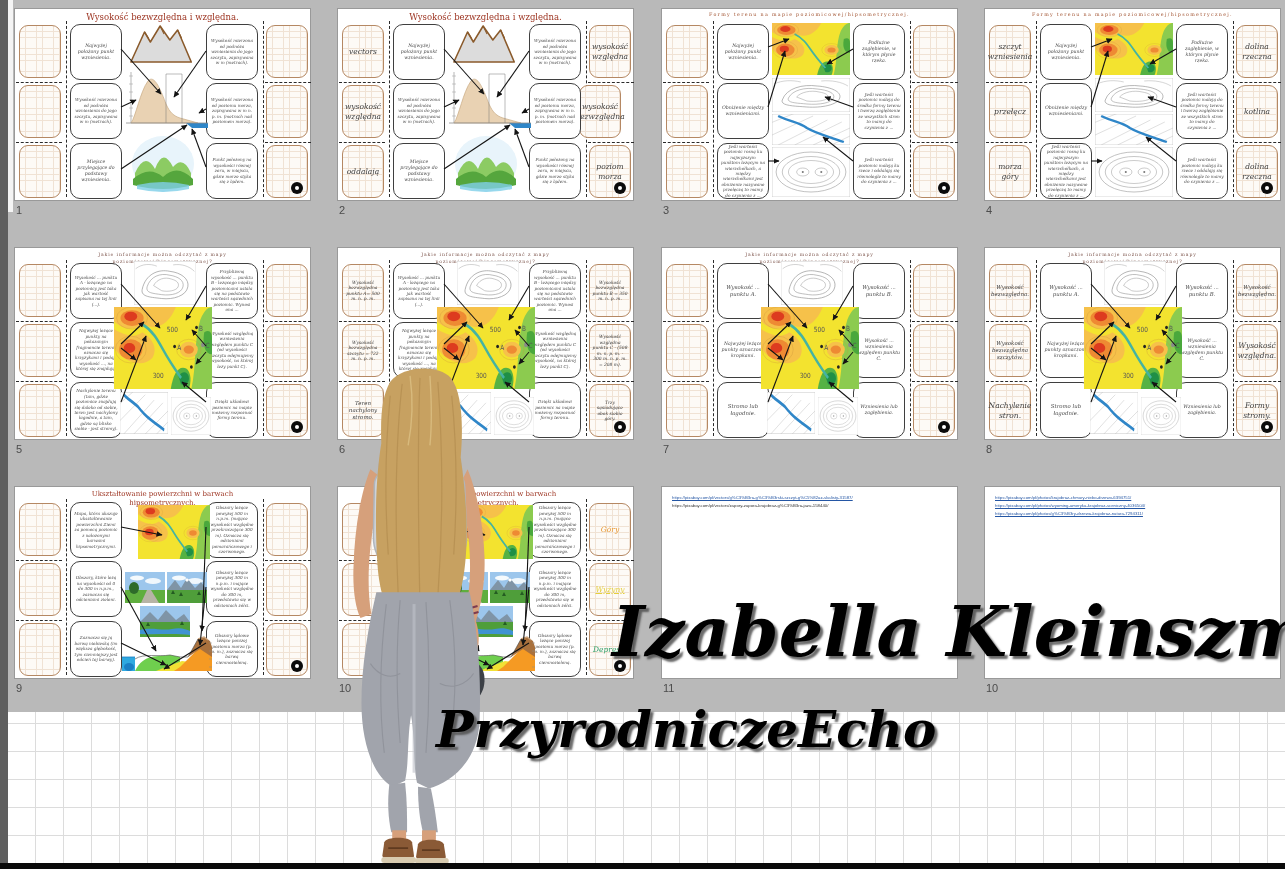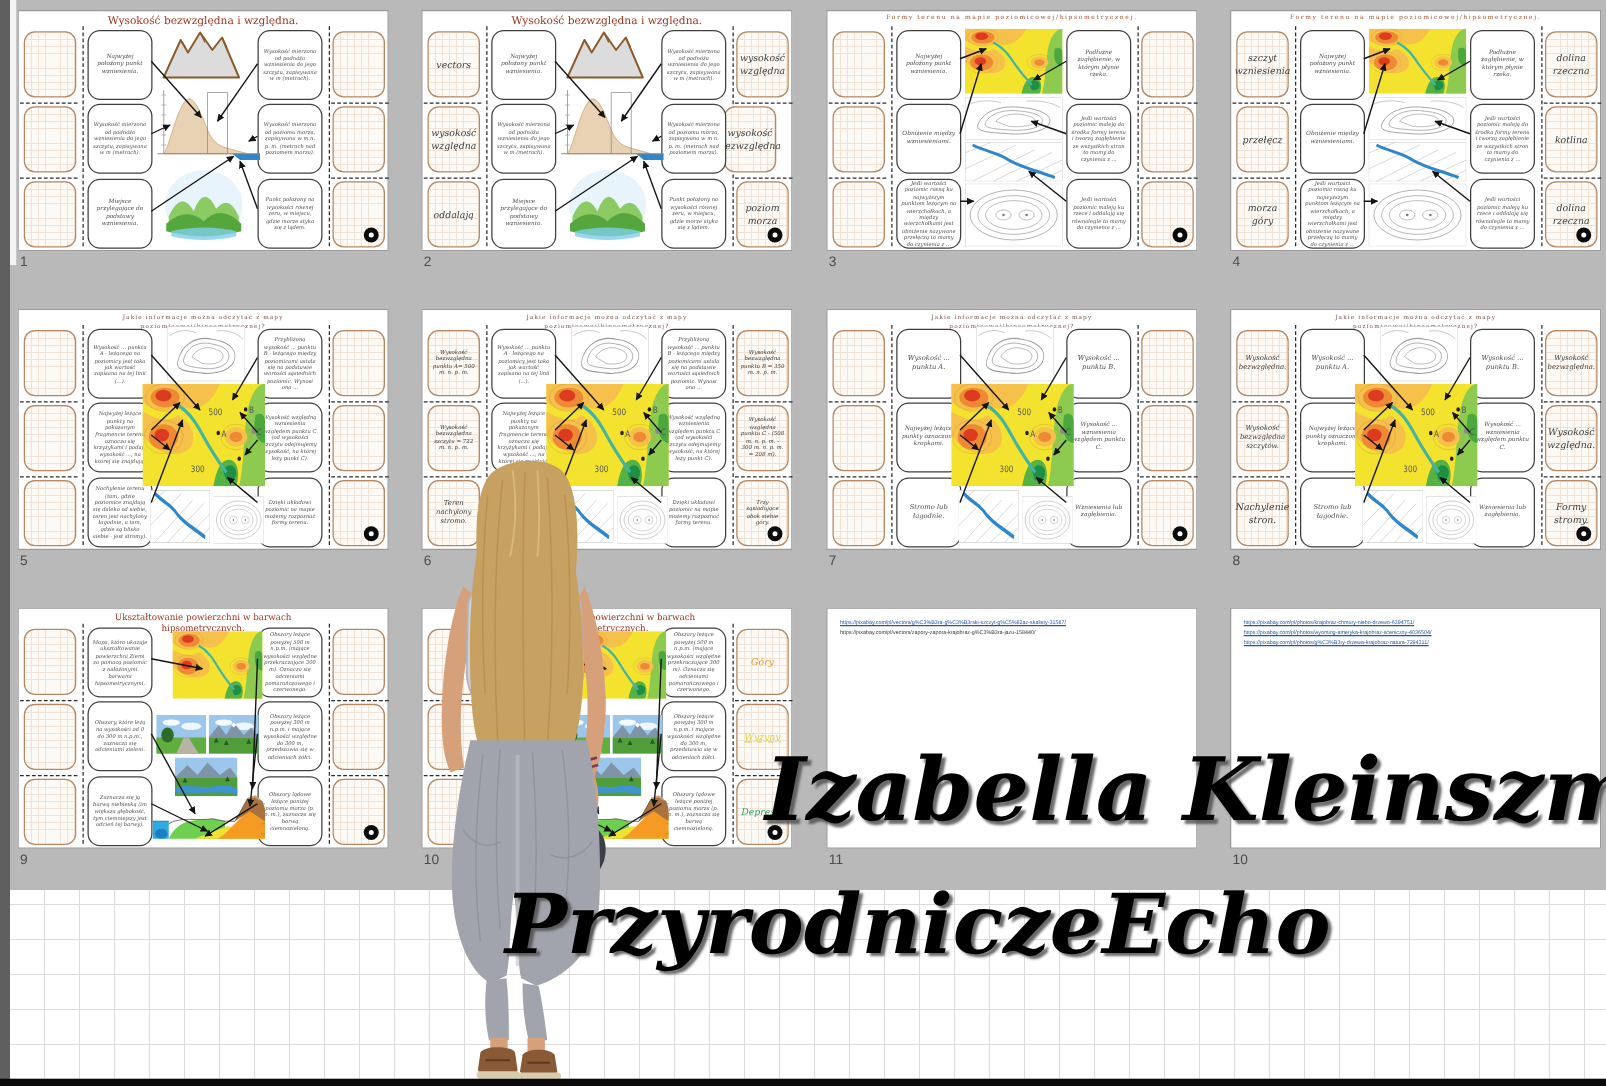--- a/index.html
+++ b/index.html
@@ -53,21 +53,21 @@
     border-radius:50%;background:#fff;}
 
   .linkwrap{position:absolute;left:10px;top:8px;right:8px;}
   .linkline{font-size:4.3px;color:#333;margin-bottom:2px;line-height:1.4;
     font-family:"Liberation Sans",sans-serif;}
   .linkline.is-link{color:#2456a4;text-decoration:underline;}
 
   .brand-line{position:absolute;font-family:"DejaVu Serif",serif;font-style:italic;font-weight:bold;
     color:#000;text-shadow:3px 3px 2px rgba(80,80,80,0.85);z-index:6;white-space:nowrap;}
   .brand-line1{left:612px;top:590px;font-size:70px;}
-  .brand-line2{left:404px;top:700px;font-size:66px;}
+  .brand-line2{left:436px;top:700px;font-size:50px;}
 
   .person{position:absolute;left:330px;top:362px;width:180px;height:505px;z-index:5;overflow:visible;}
 </style>
 </head>
 <body>
 
 <svg width="0" height="0" style="position:absolute">
   <defs>
     <marker id="ah" markerWidth="7" markerHeight="7" refX="5" refY="2.6" orient="auto">
       <path d="M0,0 L5.5,2.6 L0,5.2 Z" fill="#141414"></path>

